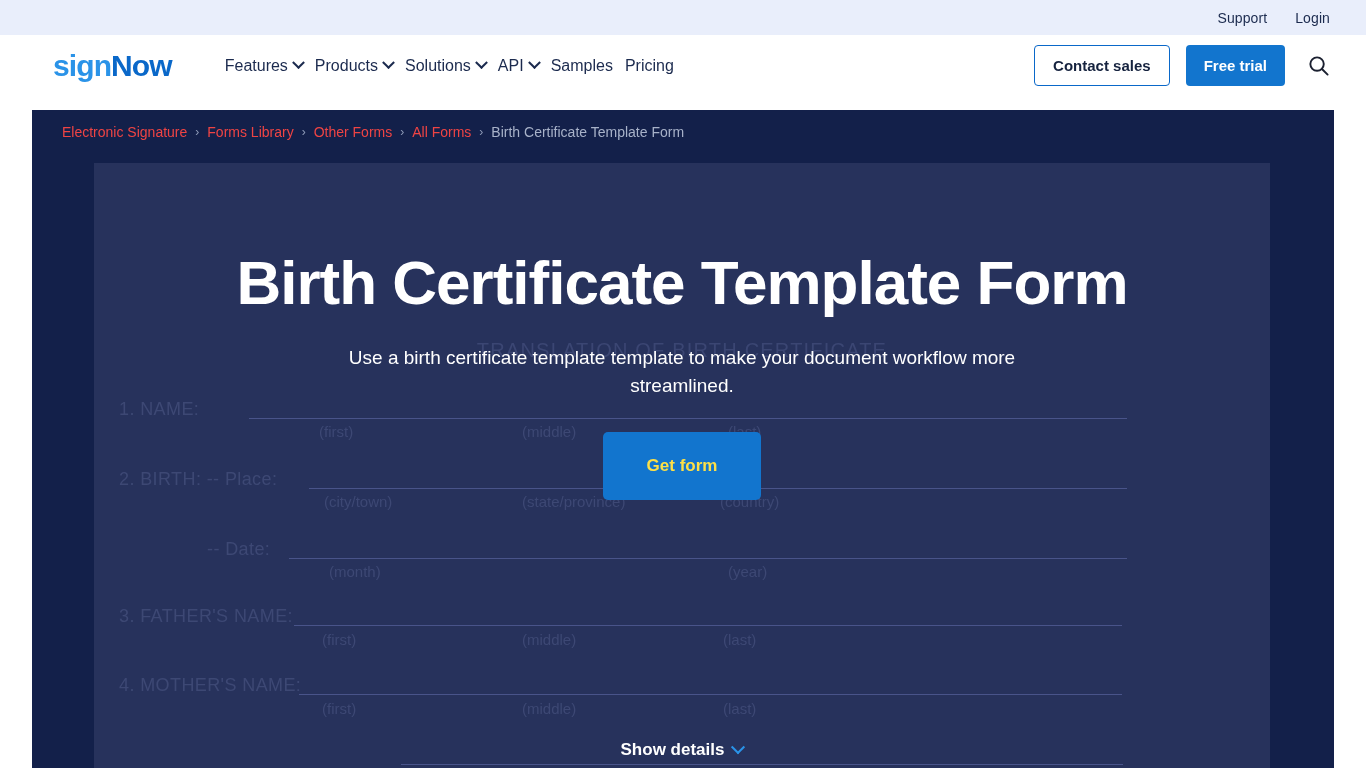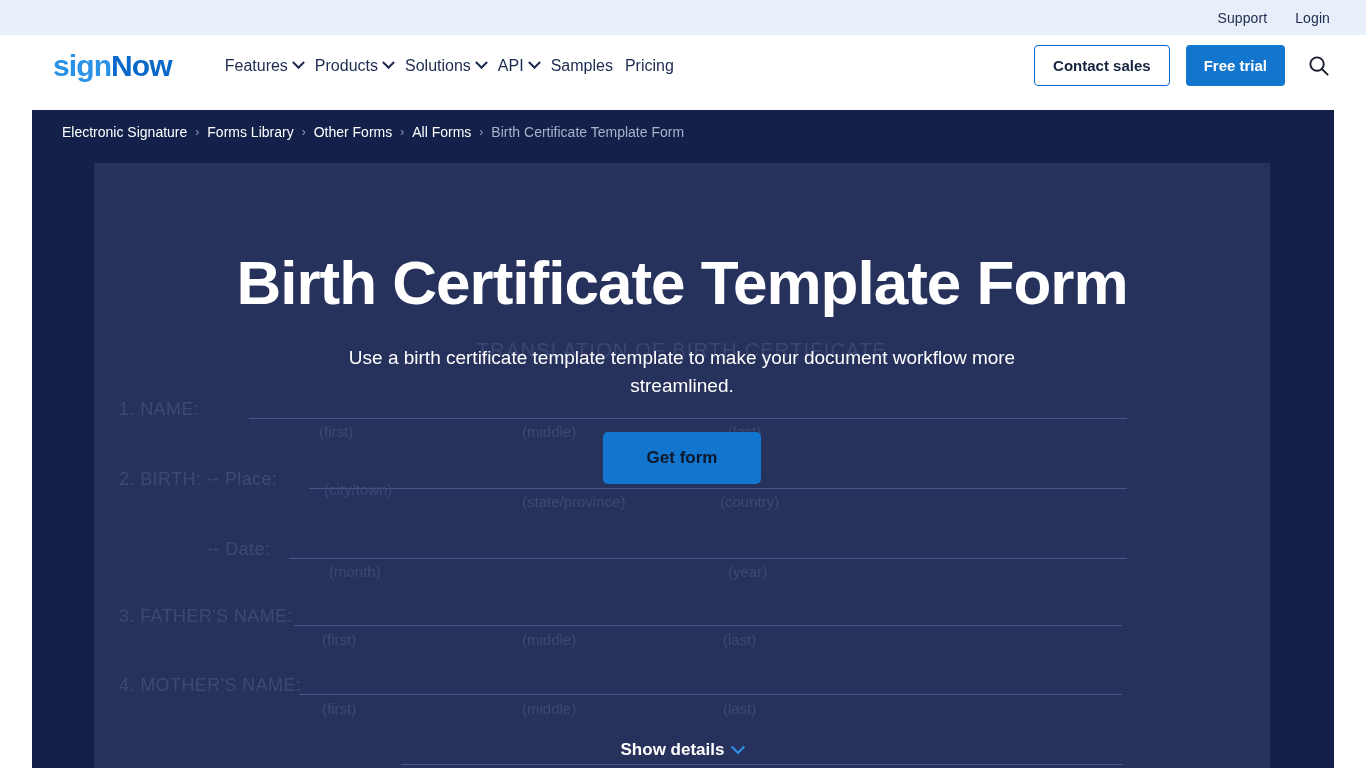--- a/index.html
+++ b/index.html
@@ -131,21 +131,21 @@
     position:absolute;
     top:14px; left:30px;
     display:flex;
     align-items:center;
     gap:8px;
     font-size:14px;
     white-space:nowrap;
     z-index:5;
   }
   .breadcrumb a {
-    color:#ffffff;
+    color:#ef4444;
     text-decoration:none;
   }
   .breadcrumb .sep {
     color:#8e9ab8;
     font-size:12px;
   }
   .breadcrumb .current { color:#a8b2c9; }
 
   
   .hero-panel {
@@ -216,27 +216,27 @@
   .hero-sub {
     margin-top:22px;
     font-size:19px;
     line-height:1.47;
     color:#ffffff;
     padding:0 250px;
   }
   .get-form {
     margin-top:32px;
     background:#1275ce;
-    color:#0f172a;
+    color:#fde047;
     border:none;
     border-radius:5px;
     font-size:17px;
     font-weight:bold;
     font-family:inherit;
-    padding:16px 44px;
+    padding:24px 44px;
     cursor:pointer;
     text-align:center;
   }
 
   .show-details {
     position:absolute;
     left:0; right:0;
     bottom:8px;
     display:flex;
     align-items:center;
@@ -330,21 +330,21 @@
         <div class="wm-title">TRANSLATION OF BIRTH CERTIFICATE</div>
 
         <div class="wm-label" style="left:25px; top:236px;">1. NAME:</div>
         <div class="wm-line" style="left:155px; top:255px; width:878px;"></div>
         <div class="wm-sub" style="left:225px; top:260px;">(first)</div>
         <div class="wm-sub" style="left:428px; top:260px;">(middle)</div>
         <div class="wm-sub" style="left:634px; top:260px;">(last)</div>
 
         <div class="wm-label" style="left:25px; top:306px;">2. BIRTH:  -- Place:</div>
         <div class="wm-line" style="left:215px; top:325px; width:818px;"></div>
-        <div class="wm-sub" style="left:230px; top:318px;">(city/town)</div>
+        <div class="wm-sub" style="left:230px; top:330px;">(city/town)</div>
         <div class="wm-sub" style="left:428px; top:330px;">(state/province)</div>
         <div class="wm-sub" style="left:626px; top:330px;">(country)</div>
 
         <div class="wm-label" style="left:113px; top:376px;">-- Date:</div>
         <div class="wm-line" style="left:195px; top:395px; width:838px;"></div>
         <div class="wm-sub" style="left:235px; top:400px;">(month)</div>
         <div class="wm-sub" style="left:634px; top:400px;">(year)</div>
 
         <div class="wm-label" style="left:25px; top:443px;">3. FATHER'S NAME:</div>
         <div class="wm-line" style="left:200px; top:462px; width:828px;"></div>

